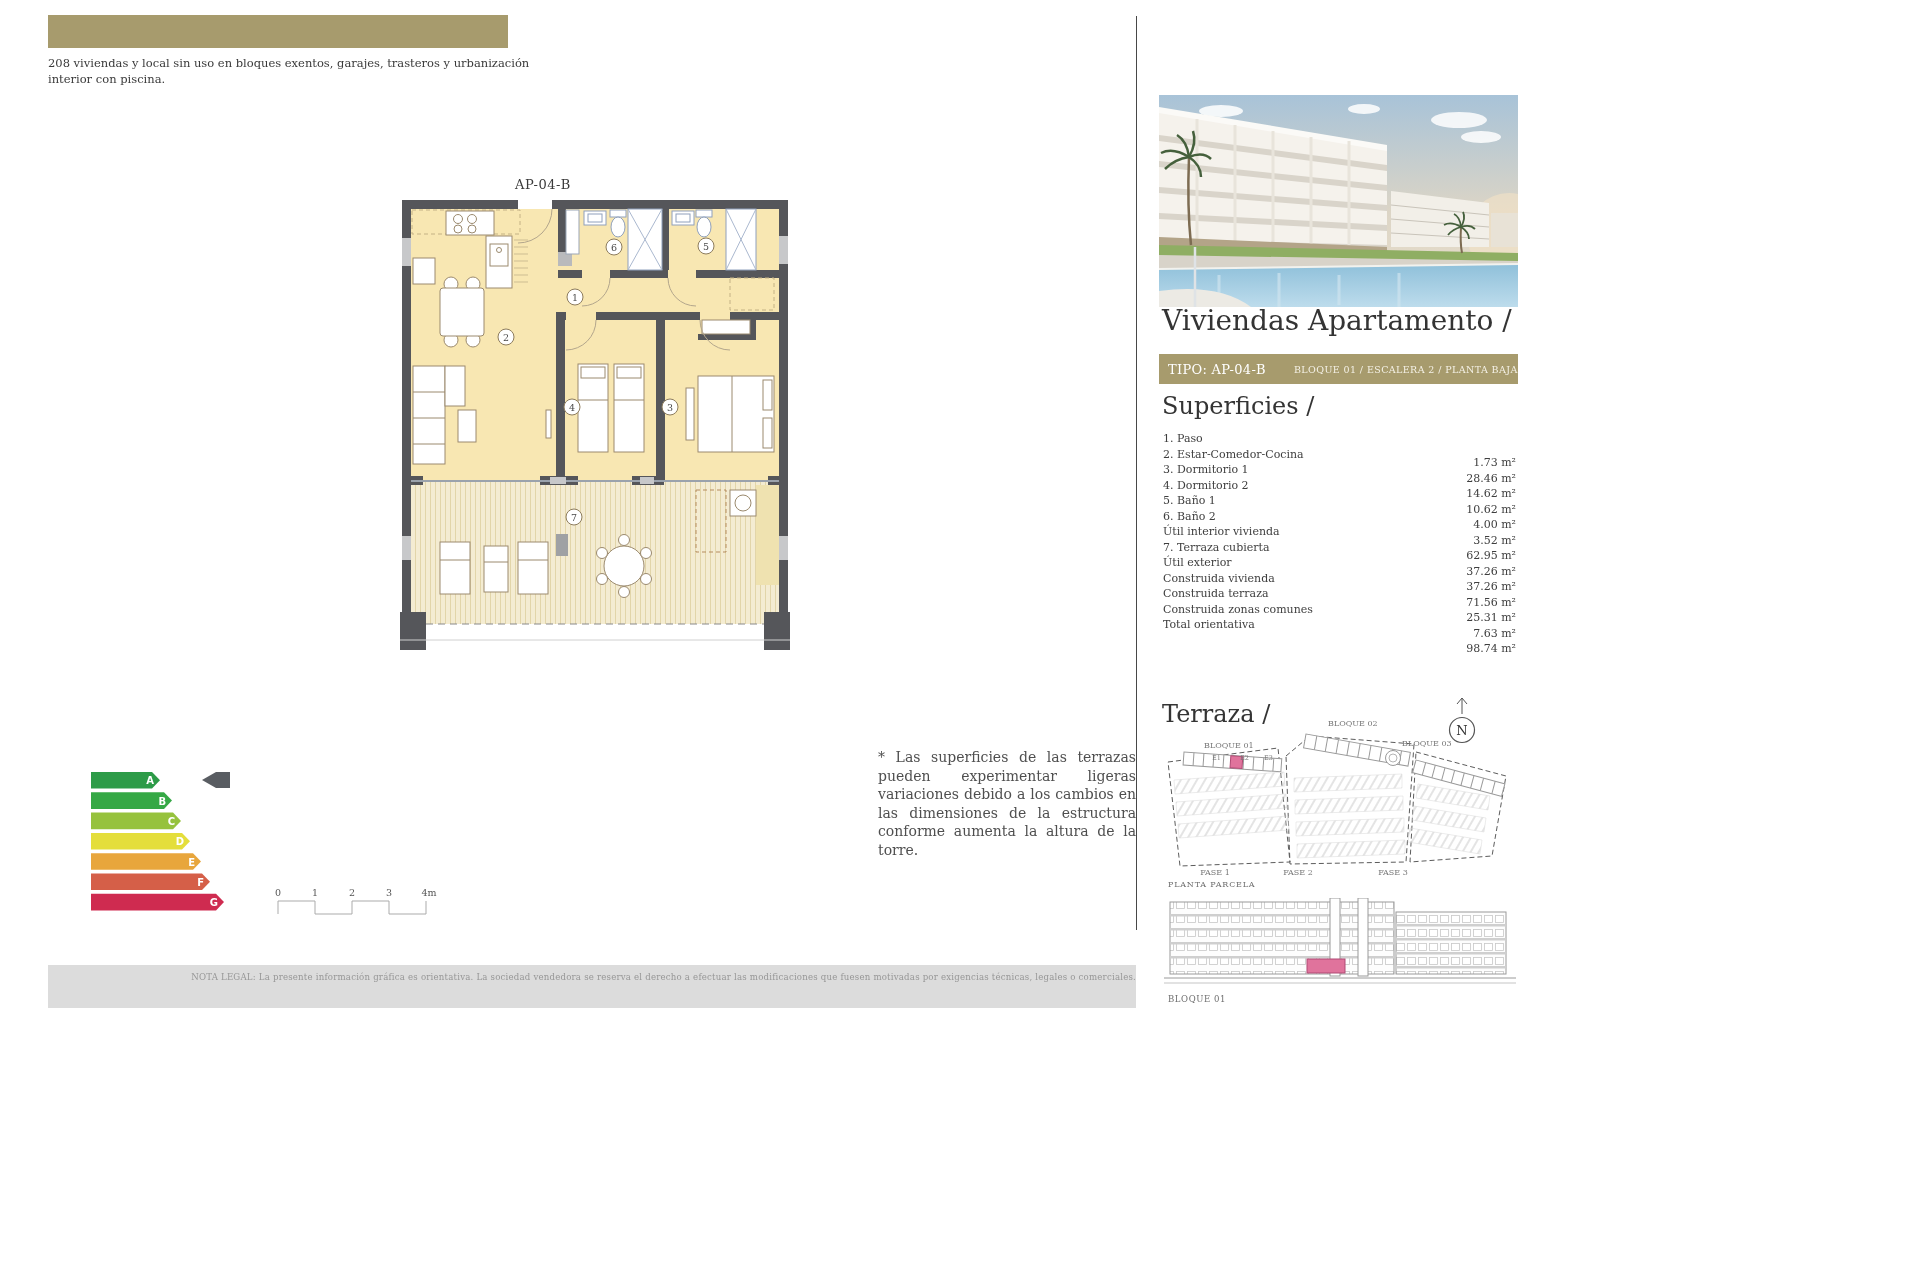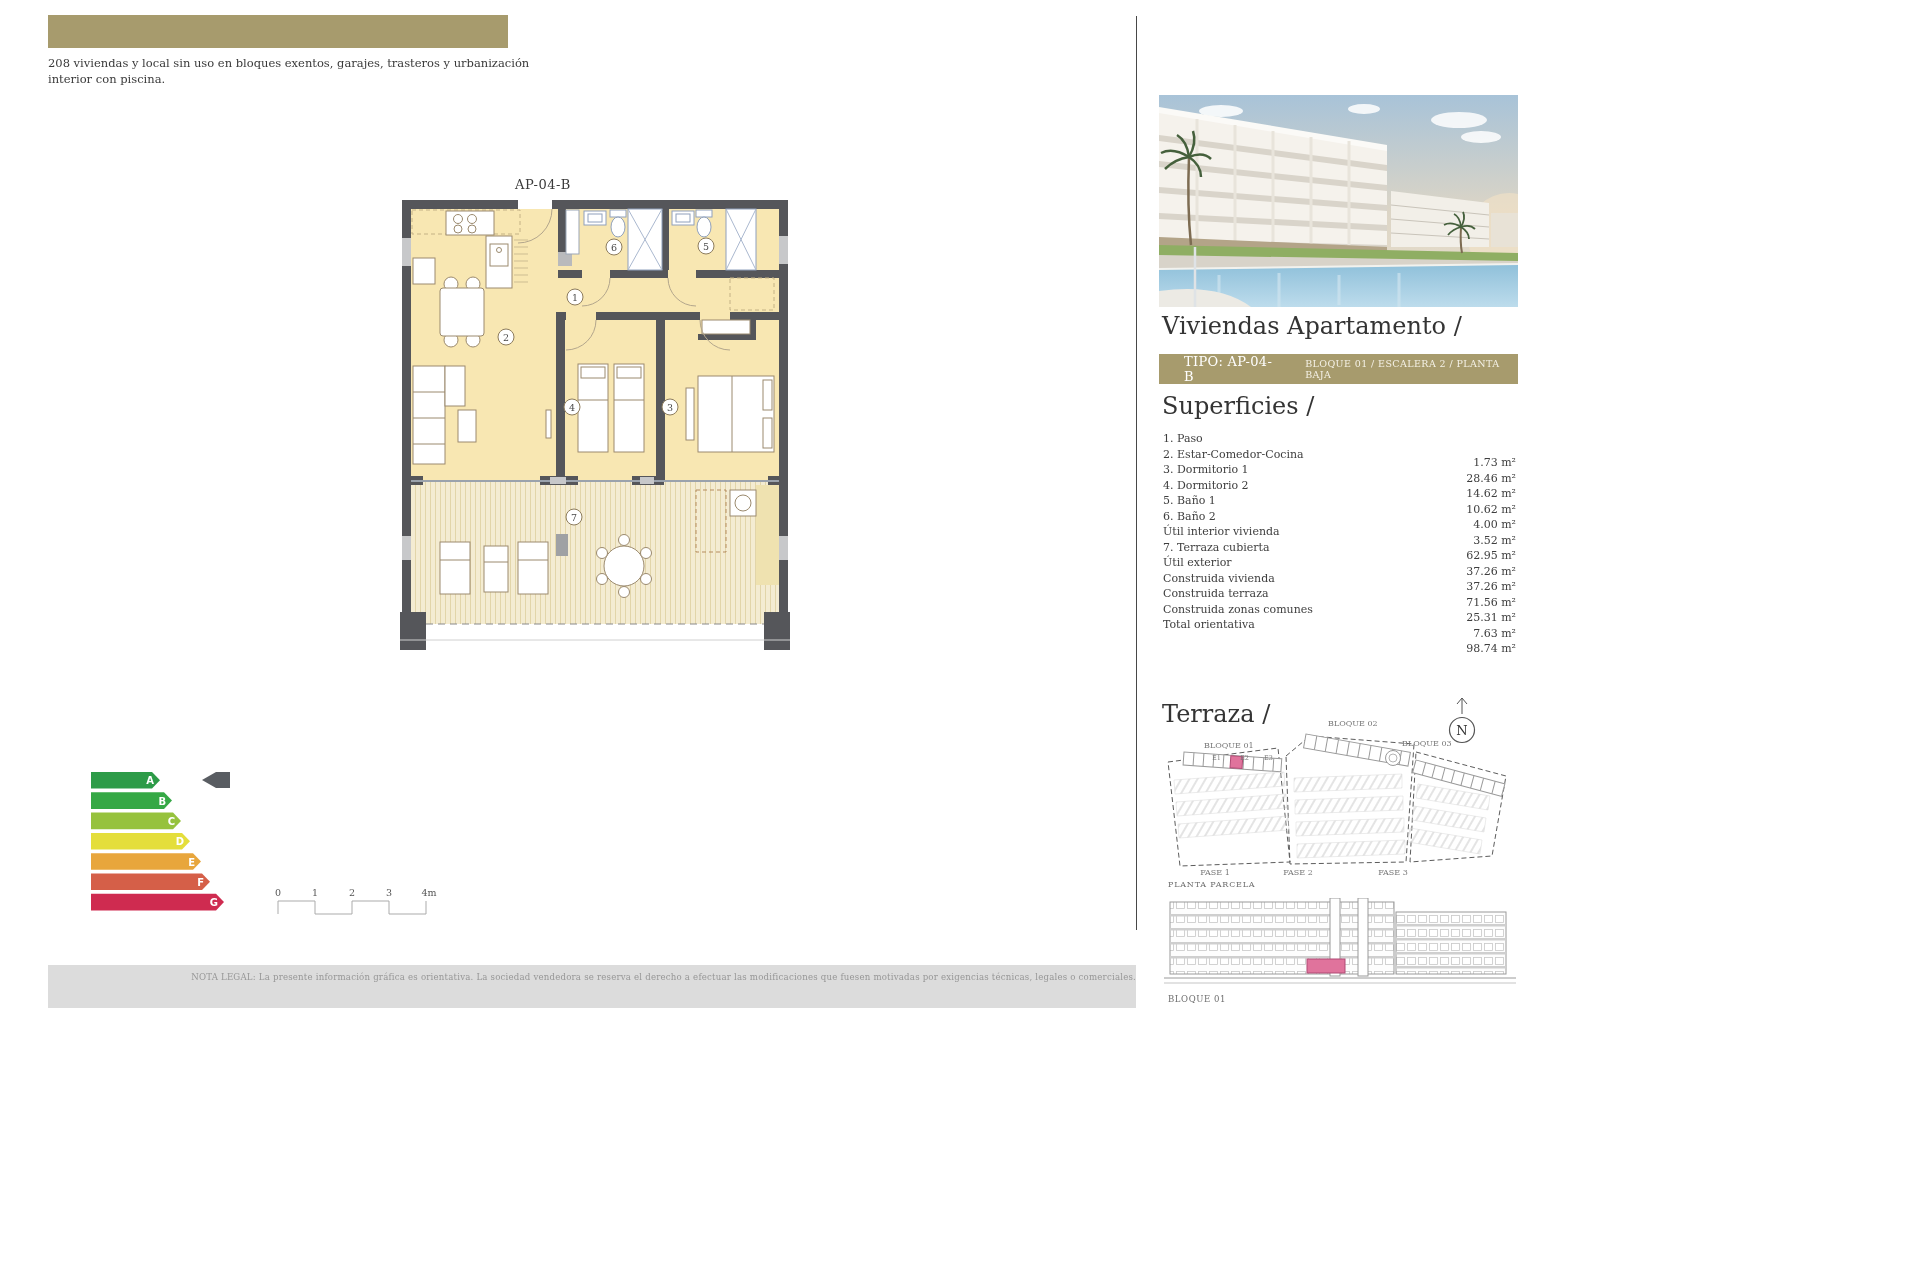--- a/index.html
+++ b/index.html
@@ -10,23 +10,23 @@
   .brand-bar{left:48px;top:15px;width:460px;height:33px;background:#a79b6d;}
   .intro{left:48px;top:55px;width:486px;font-size:11.5px;line-height:16px;color:#3a3a3a;}
   .plan-title{left:498px;top:177px;width:90px;text-align:center;font-size:13px;letter-spacing:.5px;color:#3a3a3a;}
   .plan-svg{left:400px;top:200px;}
   .energy-svg{left:88px;top:768px;}
   .scale-svg{left:268px;top:884px;}
   .note{left:878px;top:748px;width:258px;font-size:14px;line-height:18.6px;color:#4f4f4f;text-align:justify;}
   .divider{left:1136px;top:16px;width:1px;height:914px;background:#474747;}
   
   .photo-svg{left:1159px;top:95px;}
-  .panel-title{left:1162px;top:312px;width:356px;font-size:24px;color:#343434;}
+  .panel-title{left:1162px;top:304px;width:356px;font-size:28px;color:#343434;}
   .tipo-bar{left:1159px;top:354px;width:359px;height:30px;background:#a79b6d;display:flex;align-items:center;}
-  .tipo-label{color:#fff;font-size:13px;margin-left:25px;letter-spacing:.3px;}
+  .tipo-label{color:#fff;font-size:13px;margin-left:9px;letter-spacing:.3px;}
   .tipo-loc{color:#f4f1e6;font-size:9.5px;margin-left:28px;letter-spacing:.4px;}
   .sup-heading{left:1162px;top:392px;font-size:24px;color:#343434;}
   .sup-table{left:1163px;top:431px;width:353px;}
   .sup-row{display:flex;justify-content:space-between;align-items:center;height:15.5px;
            font-size:11px;color:#3e3e3e;}
   .sup-row .v{color:#3e3e3e;margin-top:48px;}
   .parcela-heading{left:1162px;top:700px;font-size:24px;color:#343434;}
   .compass-svg{left:1444px;top:694px;}
   .siteplan-svg{left:1160px;top:712px;}
   .planta-caption{left:1168px;top:880px;font-size:8px;letter-spacing:.8px;color:#6d6d6d;}
@@ -249,20 +249,21 @@
     <g font-size="9.5" fill="#555" text-anchor="middle">
       <text x="10" y="12">0</text>
       <text x="47" y="12">1</text>
       <text x="84" y="12">2</text>
       <text x="121" y="12">3</text>
       <text x="161" y="12">4m</text>
     </g>
     <path d="M10,30 L10,17 L47,17 L47,30 L84,30 L84,17 L121,17 L121,30 L158,30 L158,17" fill="none" stroke="#ababab"></path>
   </svg>
 
+  <div class="abs note">* Las superficies de las terrazas pueden experimentar ligeras variaciones debido a los cambios en las dimensiones de la estructura conforme aumenta la altura de la torre.</div>
 
   <div class="abs divider"></div>
 
   <svg class="abs photo-svg" width="359" height="212" viewBox="0 0 359 212">
     <defs>
       <linearGradient id="skyg" x1="0" y1="0" x2="0" y2="1">
         <stop offset="0" stop-color="#a8c3d8"></stop>
           <stop offset="0.55" stop-color="#dcd5c6"></stop>
           <stop offset="1" stop-color="#eadfcb"></stop>
       </linearGradient>

